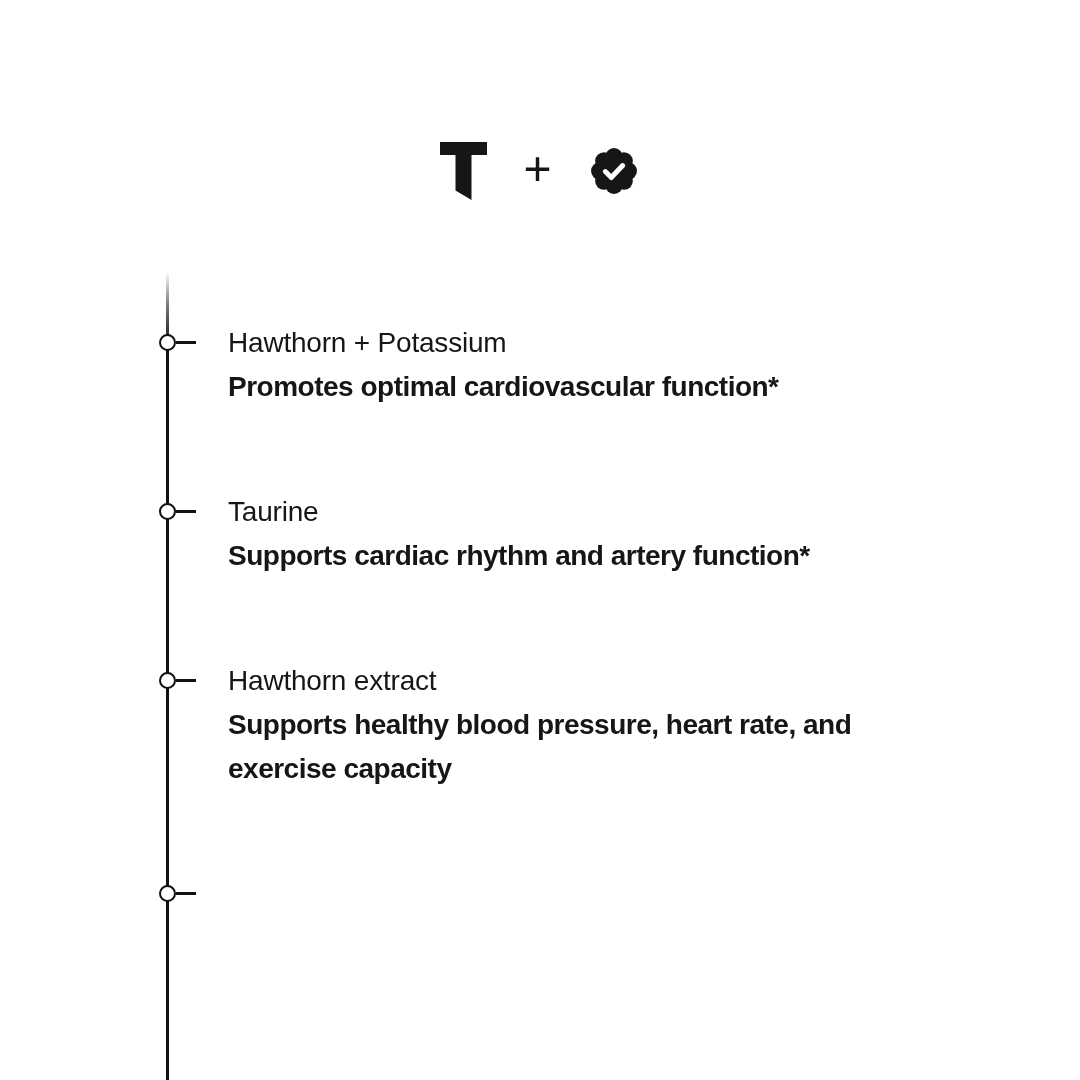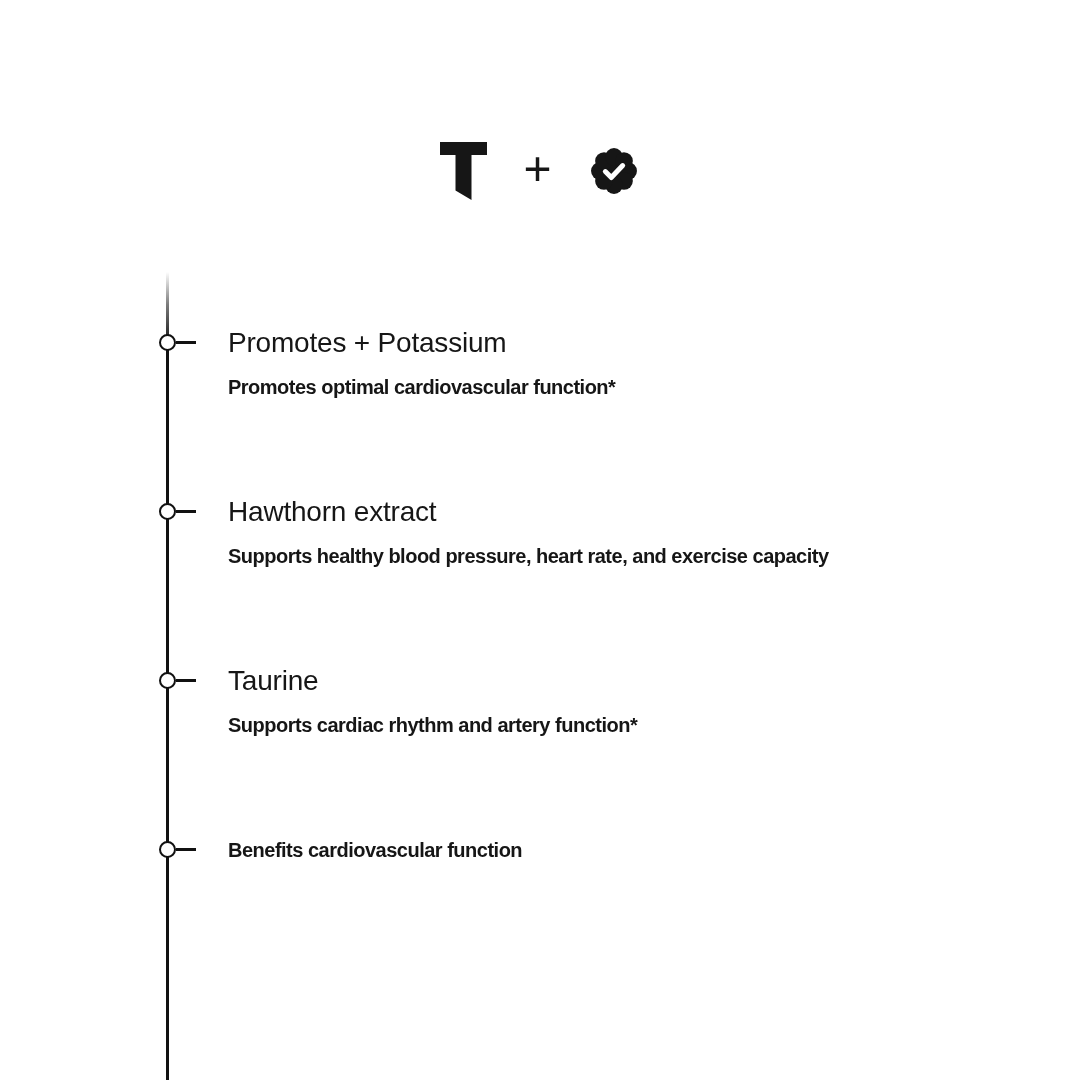--- a/index.html
+++ b/index.html
@@ -83,21 +83,21 @@
     background: #111111;
   }
   .item .title {
     font-size: 28px;
     line-height: 44px;
     font-weight: 400;
     letter-spacing: -0.2px;
     color: #161616;
   }
   .item .desc {
-    font-size: 20px;
+    font-size: 28px;
     line-height: 44px;
     font-weight: 700;
     letter-spacing: -0.5px;
     color: #161616;
   }
 </style>
 </head>
 <body>
 
 <div class="logo-row">
@@ -127,43 +127,42 @@
 
 <div class="timeline-line"></div>
 
 <div class="items">
 
   <div class="item">
     <span class="marker">
       <span class="node"></span>
       <span class="connector"></span>
     </span>
-    <div class="title">Promotes + Potassium</div>
+    <div class="title">Hawthorn + Potassium</div>
     <div class="desc">Promotes optimal cardiovascular function*</div>
+  </div>
+
+  <div class="item">
+    <span class="marker">
+      <span class="node"></span>
+      <span class="connector"></span>
+    </span>
+    <div class="title">Taurine</div>
+    <div class="desc">Supports cardiac rhythm and artery function*</div>
   </div>
 
   <div class="item">
     <span class="marker">
       <span class="node"></span>
       <span class="connector"></span>
     </span>
     <div class="title">Hawthorn extract</div>
     <div class="desc">Supports healthy blood pressure, heart rate, and exercise capacity</div>
   </div>
 
   <div class="item">
     <span class="marker">
       <span class="node"></span>
       <span class="connector"></span>
     </span>
-    <div class="title">Taurine</div>
-    <div class="desc">Supports cardiac rhythm and artery function*</div>
-  </div>
-
-  <div class="item">
-    <span class="marker">
-      <span class="node"></span>
-      <span class="connector"></span>
-    </span>
-    <div class="desc">Benefits cardiovascular function</div>
   </div>
 
 </div>
 
 </body></html>

